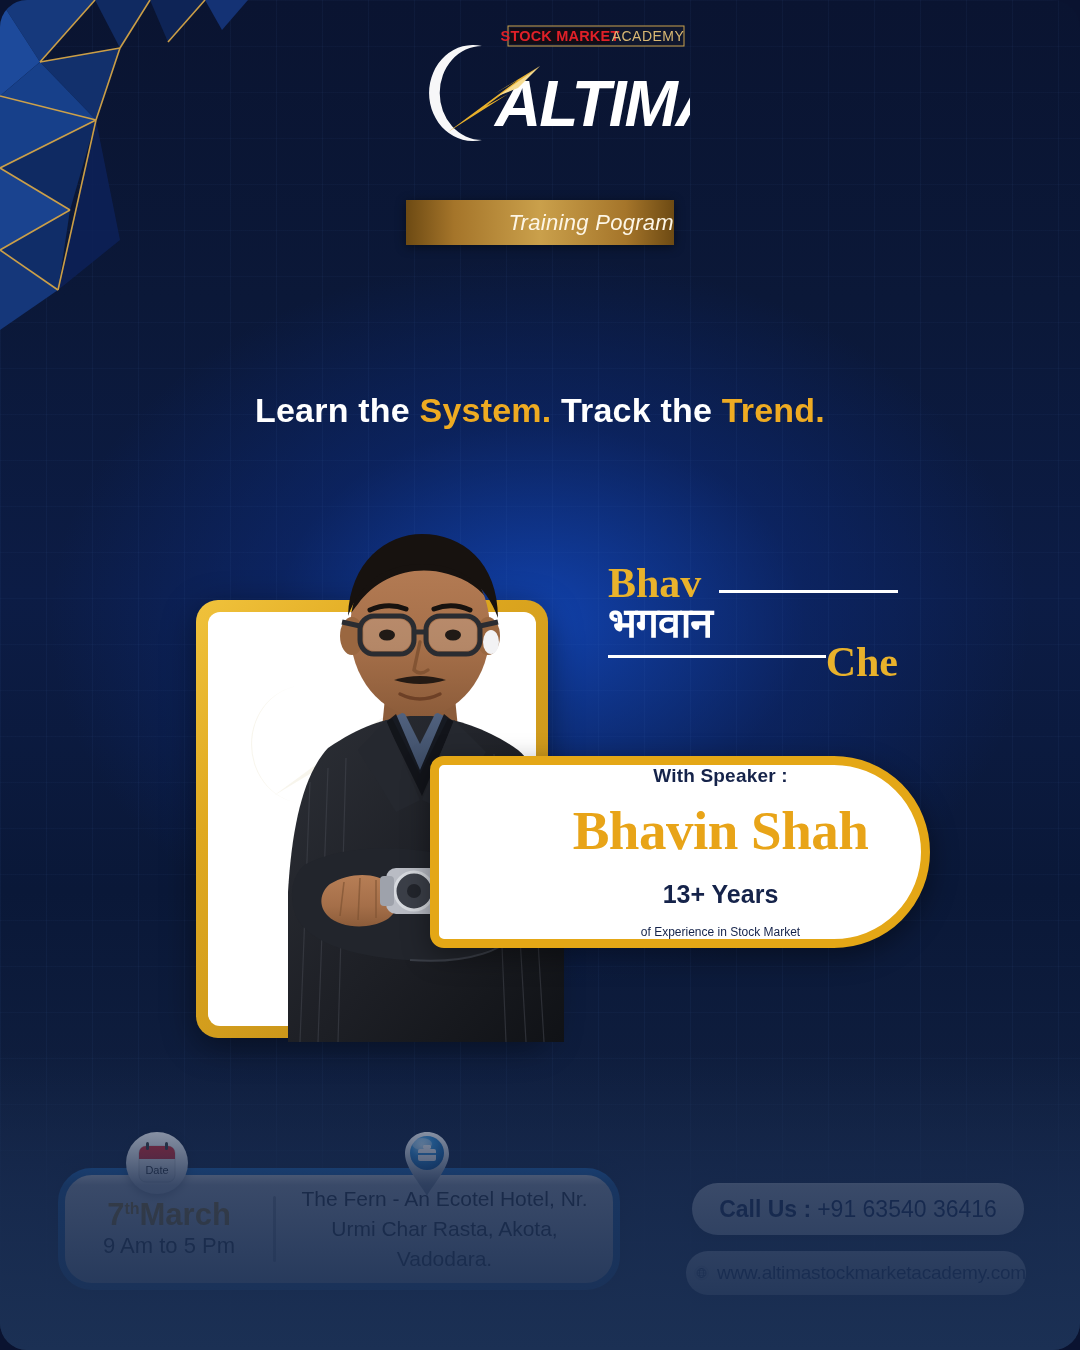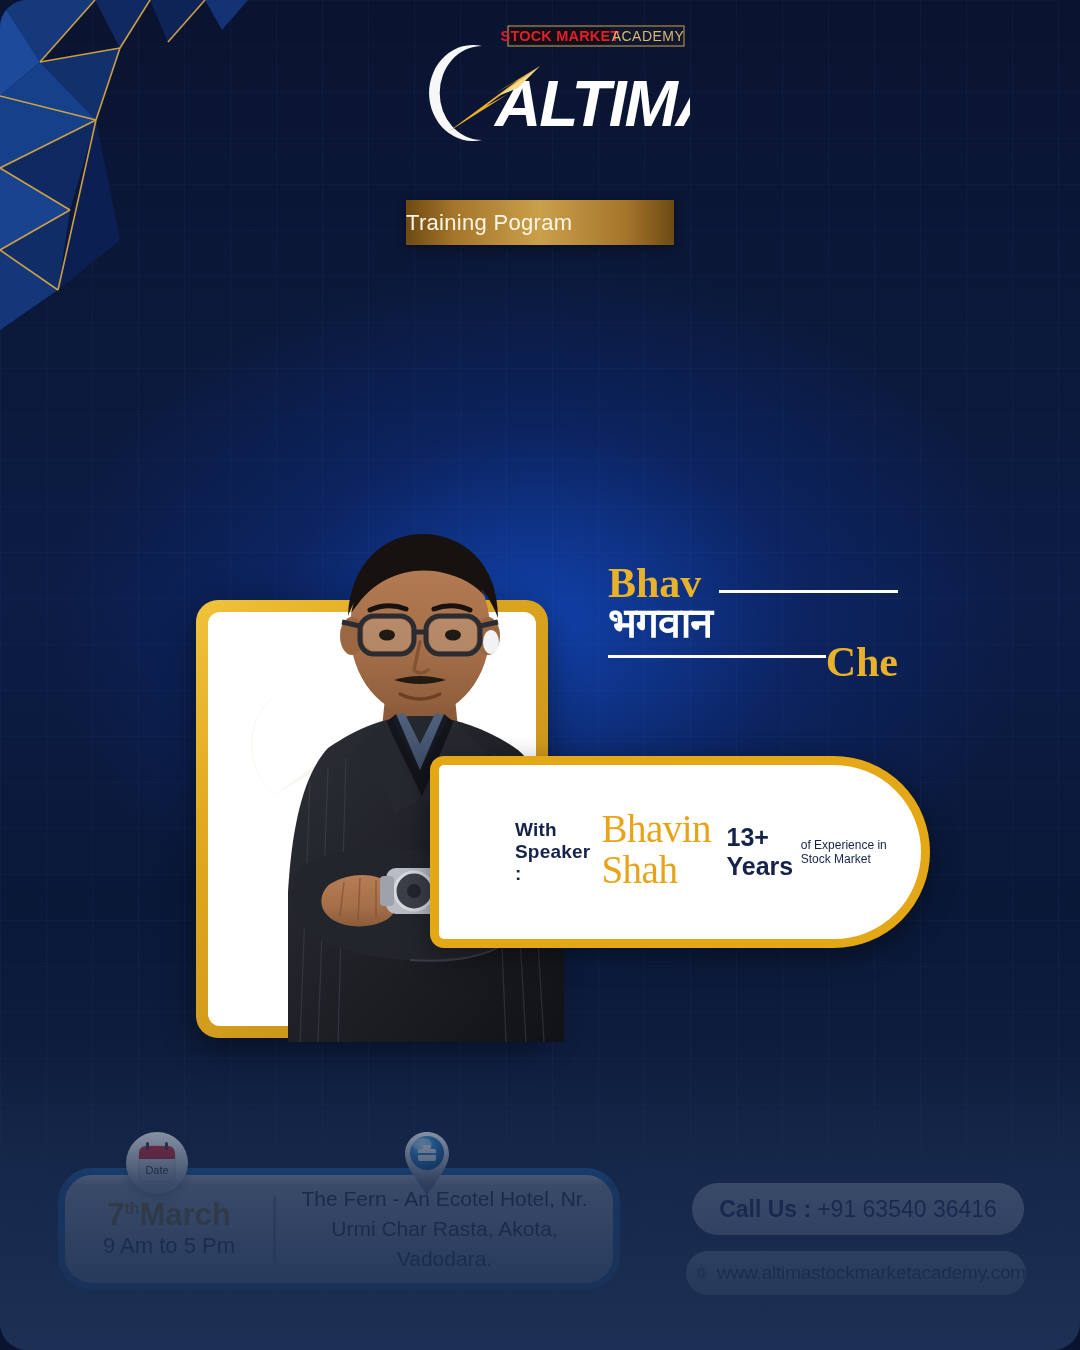--- a/index.html
+++ b/index.html
@@ -64,23 +64,24 @@
   #champion-title {
     position:relative; z-index:2;
     font-family:"Liberation Serif", serif;
     font-size:92px; font-weight:700; letter-spacing:2px;
     color:#ffffff; line-height:1.0;
     text-shadow:0 3px 16px rgba(0,0,0,0.45);
   }
   #subtitle-bar {
     position:relative; z-index:3; margin:-6px auto 0 auto;
     width:268px; height:45px;
-    display:flex; align-items:center; justify-content:flex-start;
+    display:flex; align-items:center; justify-content:flex-end;
     background:linear-gradient(90deg,#6d4a13 0%, #a5752a 18%, #caa04b 50%, #a5752a 82%, #6d4a13 100%);
     box-shadow:0 2px 10px rgba(0,0,0,0.45);
+    font-style:italic;
   }
   #subtitle-bar span {
     color:#fdf6e6; font-size:22px; font-weight:500; letter-spacing:0.3px;
   }
 
   
   #tagline {
     position:absolute; left:0; right:0; top:388px; text-align:center;
     line-height:1.34;
   }
@@ -129,27 +130,27 @@
     font-size:42px; font-weight:700; color:#e9b22b; line-height:1;
   }
 
   
   #speaker-card {
     position:absolute; left:430px; top:756px; width:500px; height:192px;
     background:#ffffff;
     border:9px solid #e4a716;
     border-radius:14px 96px 96px 14px;
     box-shadow:0 8px 28px rgba(0,0,0,0.40);
-    display:flex; flex-direction:row; align-items:center; justify-content:space-between;
-    padding-left:76px; padding-right:18px;
+    display:flex; flex-direction:column; align-items:center; justify-content:space-between;
+    padding-left:99px; padding-right:18px;
   }
   #speaker-with { font-size:19px; font-weight:600; color:#15234a; letter-spacing:0.2px; }
   #speaker-name {
     font-family:"Liberation Serif", serif;
-    font-size:39px; font-weight:400; color:#e8a418; line-height:1.05;
+    font-size:55px; font-weight:700; color:#e8a418; line-height:1.05;
     margin:-1px 0 3px 0; letter-spacing:-0.5px;
   }
   #speaker-years { font-size:25px; font-weight:700; color:#15234a; }
   #speaker-exp { font-size:12px; font-weight:400; color:#15234a; }
 
   
   #info-card {
     position:absolute; left:58px; top:1168px; width:562px; height:122px;
     background:#ffffff;
     border:7px solid #1d74cb;
@@ -274,20 +275,23 @@
     </div>
   </div>
 
   <div id="champion-block">
     <div id="subtitle-bar">
       <span>Training Pogram</span>
     </div>
   </div>
 
   <div id="tagline">
+    <div class="tag-line">
+      <span>Learn the </span><span class="tag-hl">System.</span><span> Track the </span><span class="tag-hl">Trend.</span>
+    </div>
   </div>
 
   <div id="photo-frame">
     <div id="photo-inner">
       <svg id="photo-watermark" viewBox="0 0 200 140">
         <path d="M60,14 A42,46 0 1 0 60,106 A34,38 0 1 1 60,14 Z" fill="#b9a14e"></path>
         <polygon points="36,100 104,50 82,64 126,36 74,76 96,64" fill="#b9a14e"></polygon>
       </svg>
     </div>
   </div>

